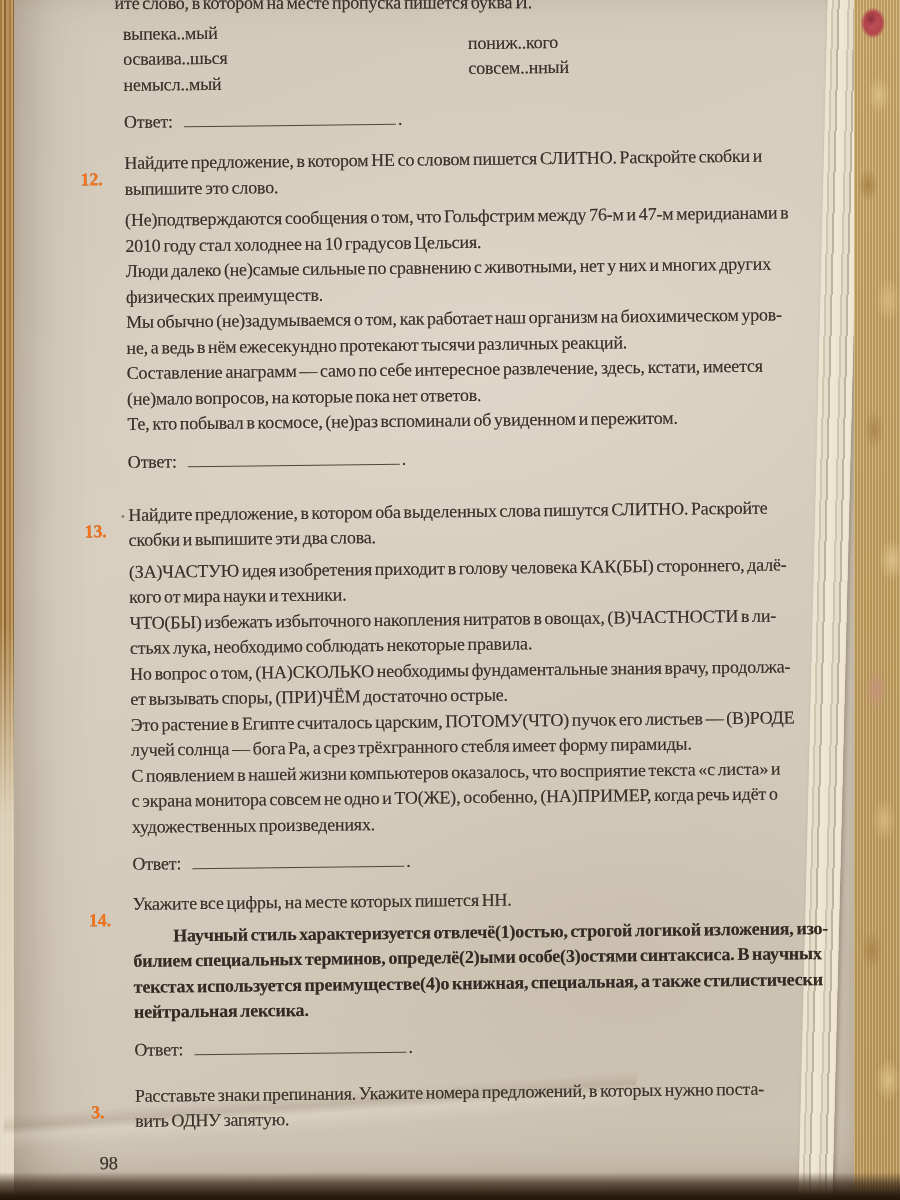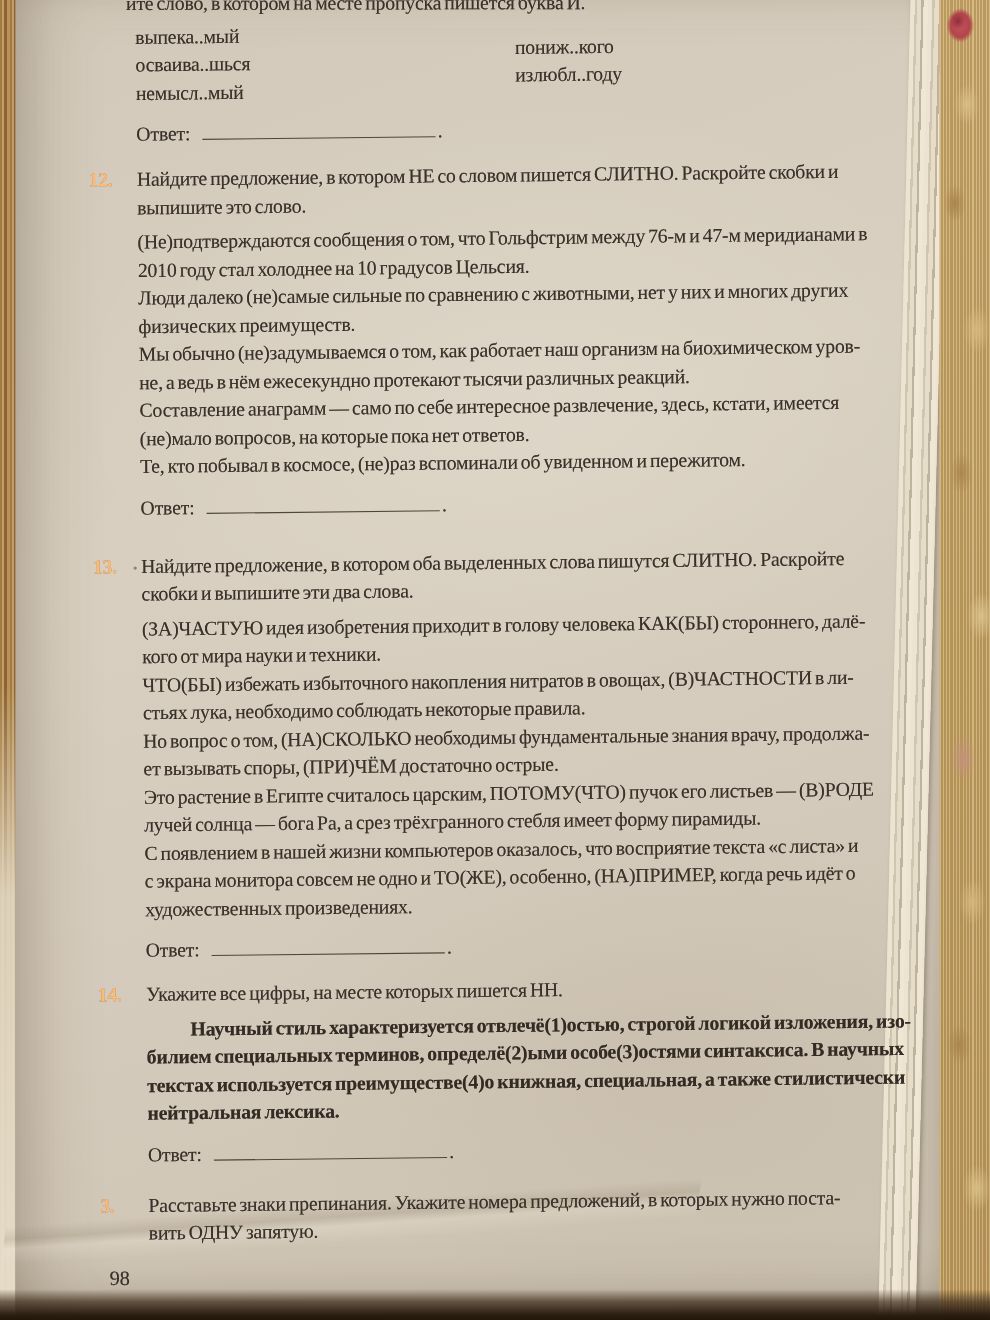--- a/index.html
+++ b/index.html
@@ -90,21 +90,21 @@
   .answer-row{margin-top:12px;height:27px;white-space:nowrap;}
   .alabel{margin-right:11px;}
   .aline{display:inline-block;width:212px;height:17px;border-bottom:1.6px solid #51453a;}
   .adot{margin-left:2px;}
 
   .question{position:relative;}
   #questions .question:nth-of-type(1){margin-top:14px;}
   #questions .question:nth-of-type(2){margin-top:26px;}
   #questions .question:nth-of-type(3){margin-top:13px;}
   #questions .question:nth-of-type(4){margin-top:19px;}
-  .qnum{position:absolute;left:-44px;top:0;font-weight:bold;color:#fdba74;}
+  .qnum{position:absolute;left:-44px;top:16px;font-weight:bold;color:#f97316;}
   .paras{margin-top:6px;}
 
   .pagenum{margin-top:16px;margin-left:-36px;font-size:18.5px;}
 
   .speck{position:absolute;border-radius:50%;background:rgba(58,48,42,.8);}
   .speck2{left:106px;top:515px;width:3px;height:3px;opacity:.6;}
 </style>
 </head>
 <body>
 
@@ -124,21 +124,21 @@
     <div class="topfrag">
       <div class="line clip">ите слово, в котором на месте пропуска пишется буква И.</div>
       <div class="opts">
         <div class="colL">
           <div class="line">выпека..мый</div>
           <div class="line">осваива..шься</div>
           <div class="line">немысл..мый</div>
         </div>
         <div class="colR">
           <div class="line">пониж..кого</div>
-          <div class="line">излюбл..году</div>
+          <div class="line">совсем..нный</div>
         </div>
       </div>
       <div class="answer-row">
         <span class="alabel">Ответ:</span><span class="aline"></span><span class="adot">.</span>
       </div>
     </div>
 
     <div id="questions">
         <div class="question">
           <span class="qnum">12.</span>

